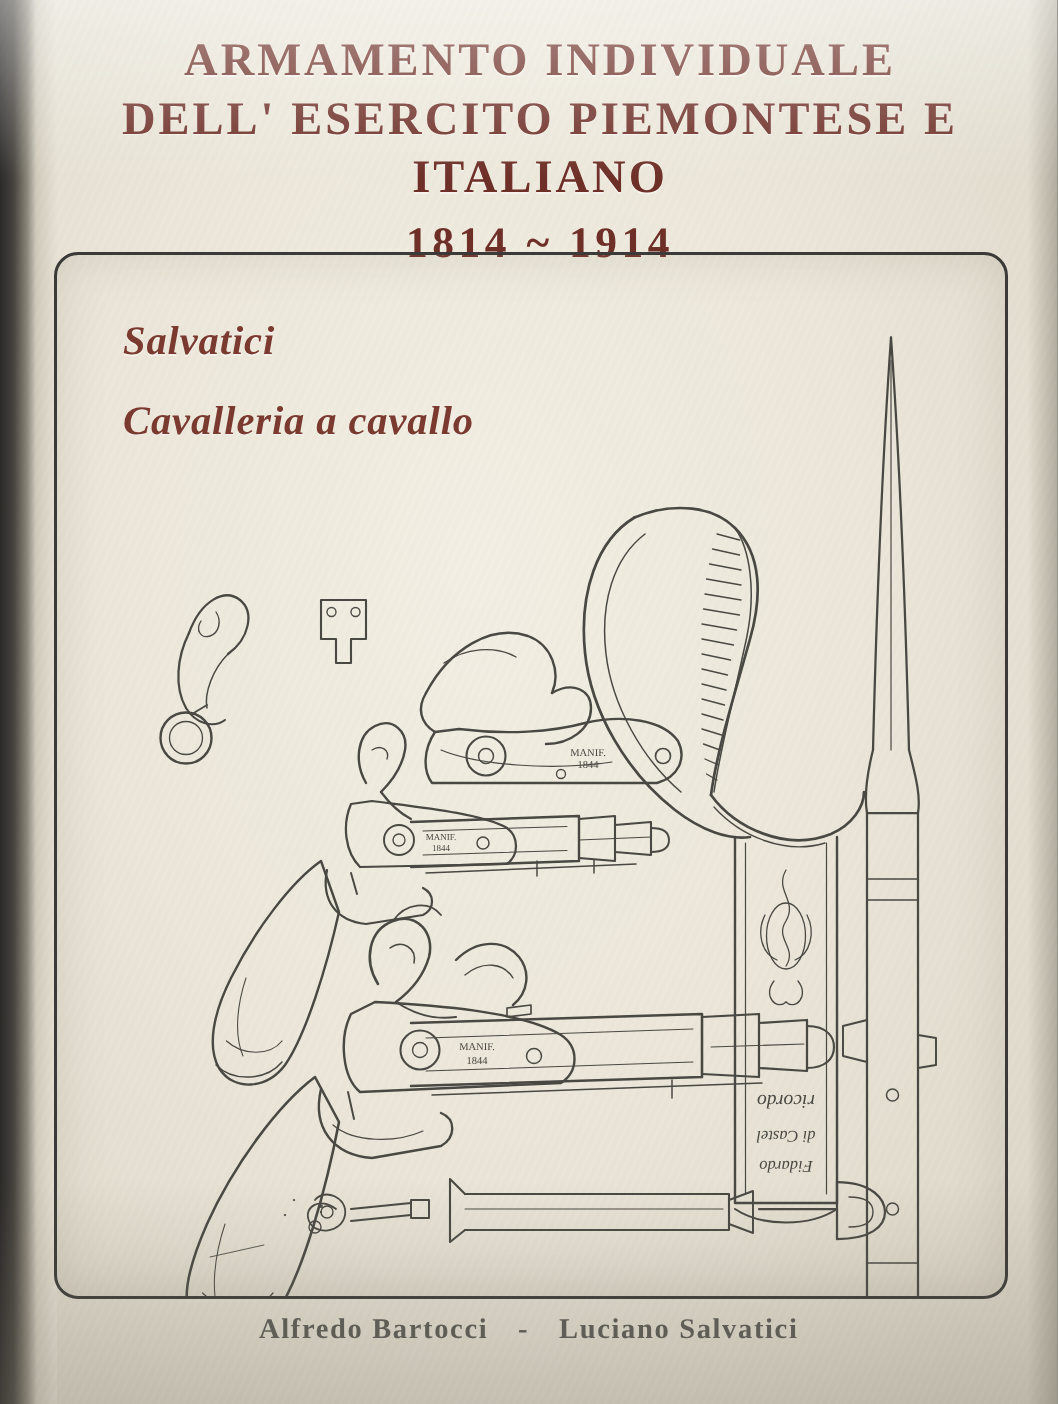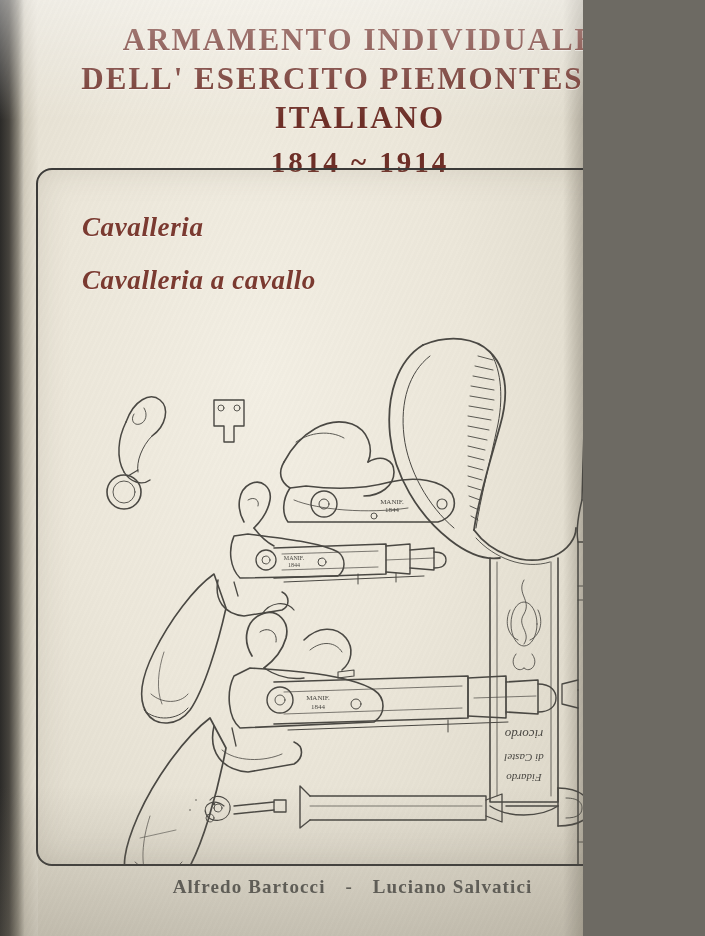--- a/index.html
+++ b/index.html
@@ -9,21 +9,21 @@
   }
   body {
     width: 705px;
     height: 936px;
     overflow: hidden;
     font-family: "Liberation Serif", serif;
   }
 
   #cover {
     position: relative;
-    width: 583px;
+    width: 705px;
     height: 936px;
     background:
       radial-gradient(ellipse at 45% 40%, #f3efe4 0%, #ece7da 45%, #e3ded0 72%, #d8d2c3 100%);
     overflow: hidden;
   }
 
   
   .spine-edge {
     position: absolute;
     left: 0; top: 0;
@@ -158,21 +158,21 @@
 
   <div class="title-block">
     <div class="title-line l1">ARMAMENTO INDIVIDUALE</div>
     <div class="title-line l2">DELL' ESERCITO PIEMONTESE E ITALIANO</div>
     <div class="title-years">1814 ~ 1914</div>
   </div>
 
   <div class="panel">
 
     <div class="subtitles">
-      <div class="subtitle">Cavalleria</div>
+      <div class="subtitle">Salvatici</div>
       <div class="subtitle">Cavalleria a cavallo</div>
     </div>
 
     <svg class="engraving" viewBox="0 0 632 694">
       <g fill="none" stroke="#4a4843" stroke-width="1.5" stroke-linecap="round" stroke-linejoin="round">
 
         <g>
 
           <path d="M385 175 C 360 190, 348 225, 352 265 C 356 305, 380 345, 412 370
                    C 430 384, 448 390, 462 388" stroke-width="1.8"></path>

